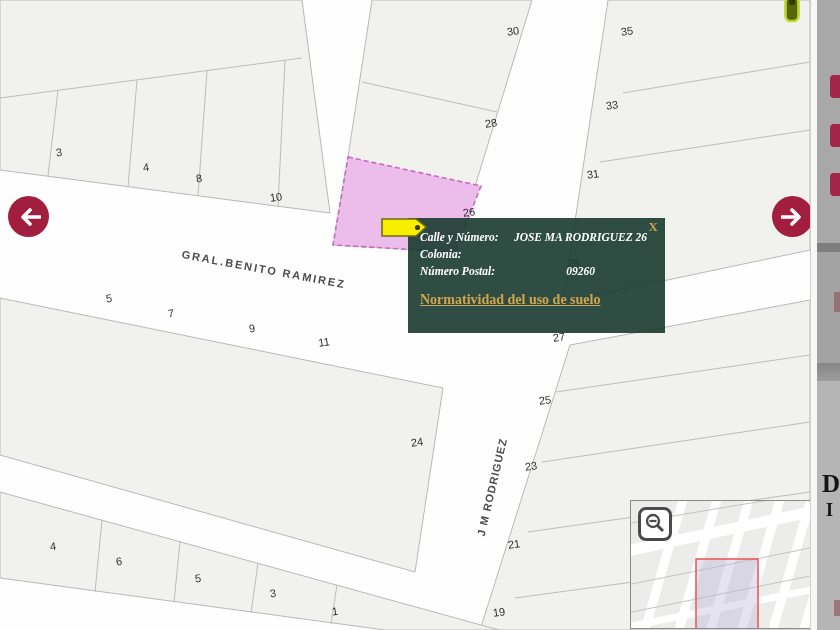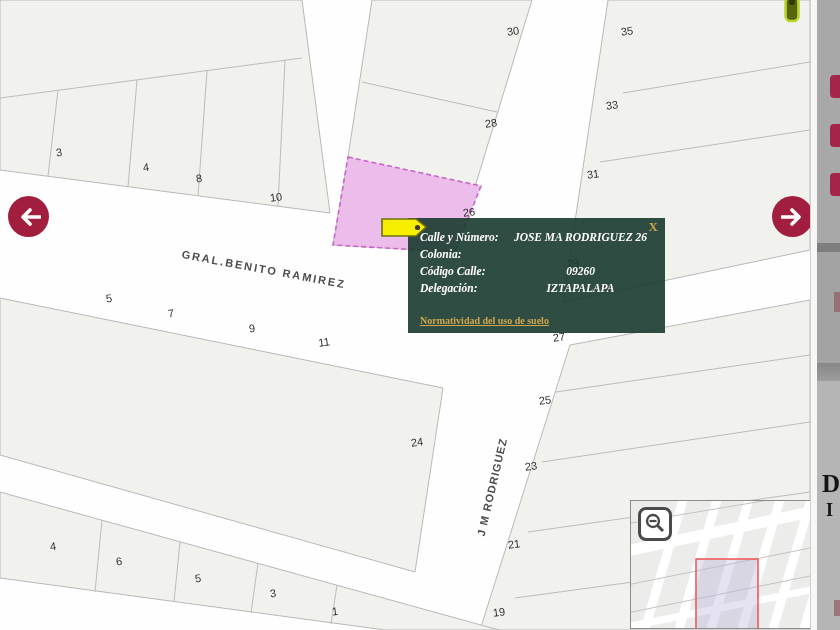--- a/index.html
+++ b/index.html
@@ -20,22 +20,22 @@
   
   #parcel-popup{position:absolute;left:408px;top:218px;width:257px;height:115px;
                 background:rgba(26,58,47,0.9);color:#fff;
                 font-family:"Liberation Serif",serif;font-weight:bold;font-size:11.5px;
                 box-sizing:border-box;padding:11px 12px 8px 12px;z-index:5;}
   .prow{display:flex;line-height:17px;font-style:italic;}
   .prow .lab{width:88px;flex:0 0 88px;}
   .prow .val{flex:1;text-align:center;}
   #popup-close{position:absolute;top:1px;right:7px;color:#c8a449;font-size:13px;
                font-weight:bold;cursor:pointer;line-height:16px;}
-  #popup-link{display:inline-block;margin-top:18px;color:#cfa64e;text-decoration:underline;
-              font-size:10px;cursor:pointer;}
+  #popup-link{display:inline-block;margin-top:12px;color:#cfa64e;text-decoration:underline;
+              font-size:14px;cursor:pointer;}
 
   
   .nav-btn{position:absolute;width:41px;height:41px;border-radius:50%;background:#a21e3e;
            display:flex;align-items:center;justify-content:center;cursor:pointer;z-index:6;}
   #prev-btn{left:8px;top:196px;}
   #next-btn{left:772px;top:196px;}
 
   
   #tag-icon{position:absolute;left:380px;top:216px;z-index:7;}
 
@@ -163,26 +163,22 @@
     <div id="parcel-popup">
       <div id="popup-close">X</div>
       <div class="prow">
         <span class="lab">Calle y Número:</span>
         <span class="val">JOSE MA RODRIGUEZ 26</span>
       </div>
       <div class="prow">
         <span class="lab">Colonia:</span>
       </div>
       <div class="prow">
-        <span class="lab">Código Calle:</span>
+        <span class="lab">Número Postal:</span>
         <span class="val">09260</span>
-      </div>
-      <div class="prow">
-        <span class="lab">Delegación:</span>
-        <span class="val">IZTAPALAPA</span>
       </div>
       <a id="popup-link">Normatividad del uso de suelo</a>
     </div>
 
     <div class="nav-btn" id="prev-btn">
       <svg width="24" height="18" viewBox="0 0 24 18">
         <path d="M23,9 L7,9 M13,2 L6,9 L13,16" stroke="#fff" stroke-width="3.6" fill="none" stroke-linecap="round" stroke-linejoin="round"></path>
       </svg>
     </div>
     <div class="nav-btn" id="next-btn">

